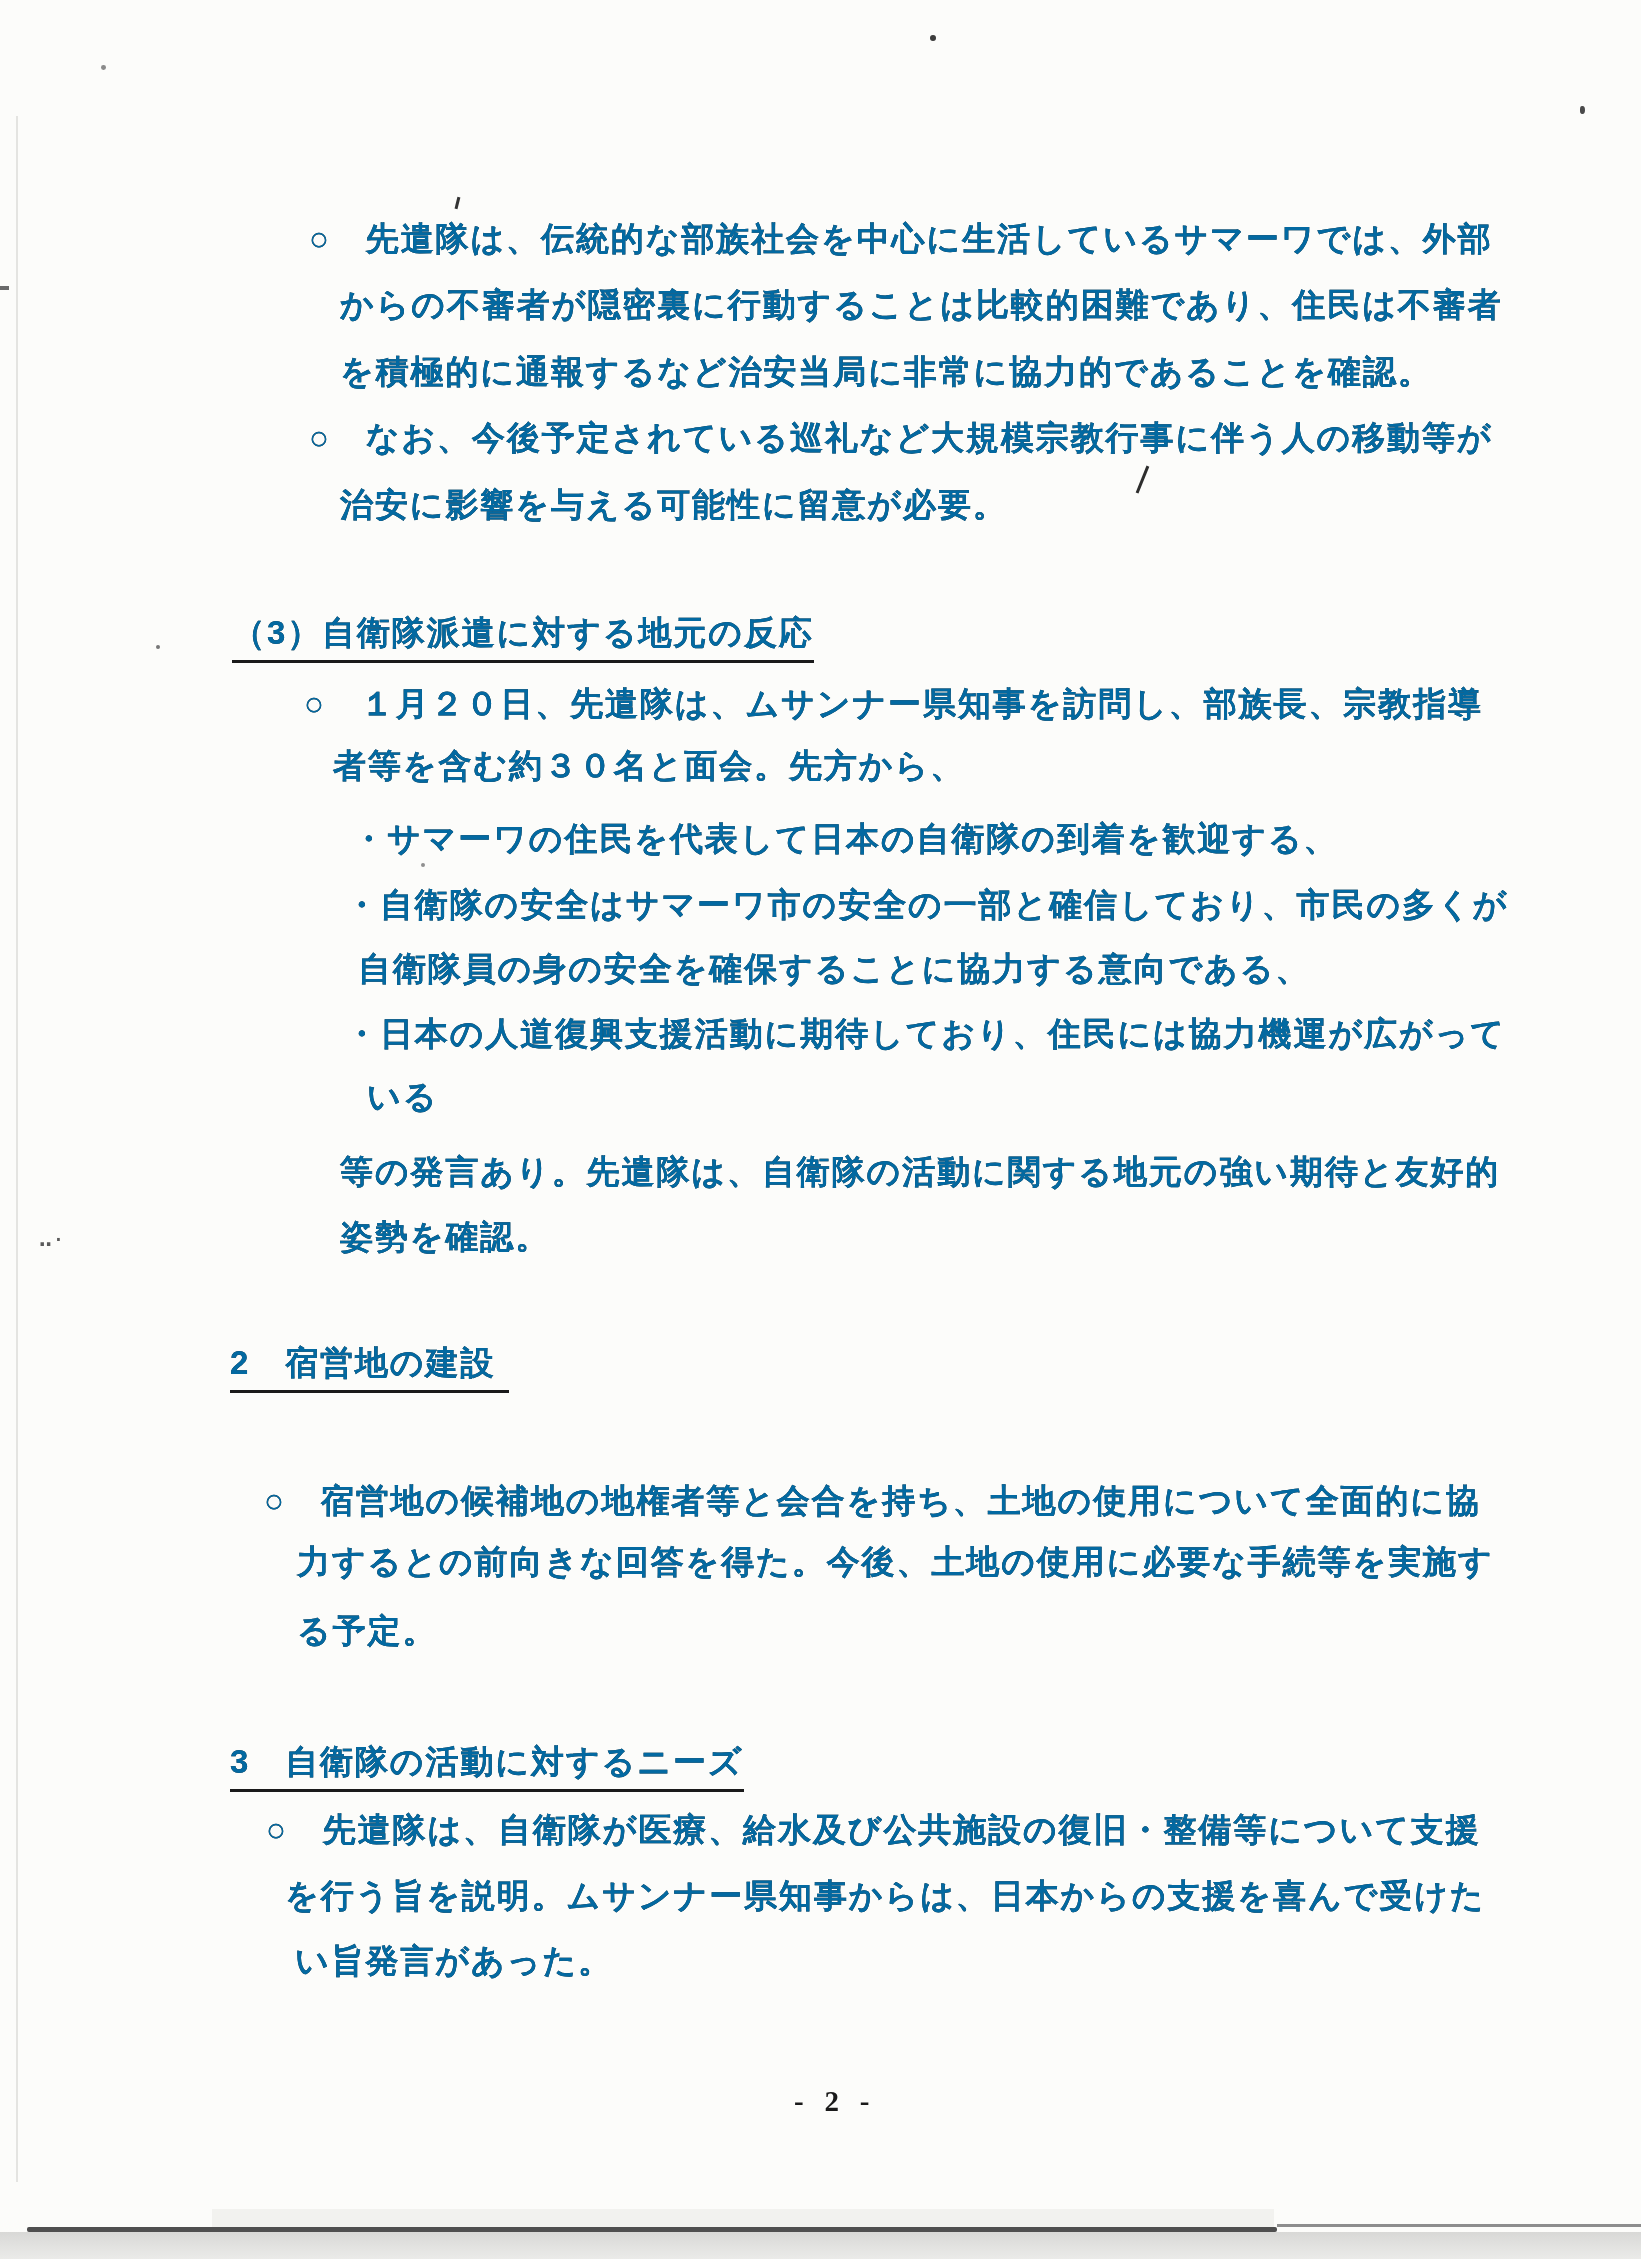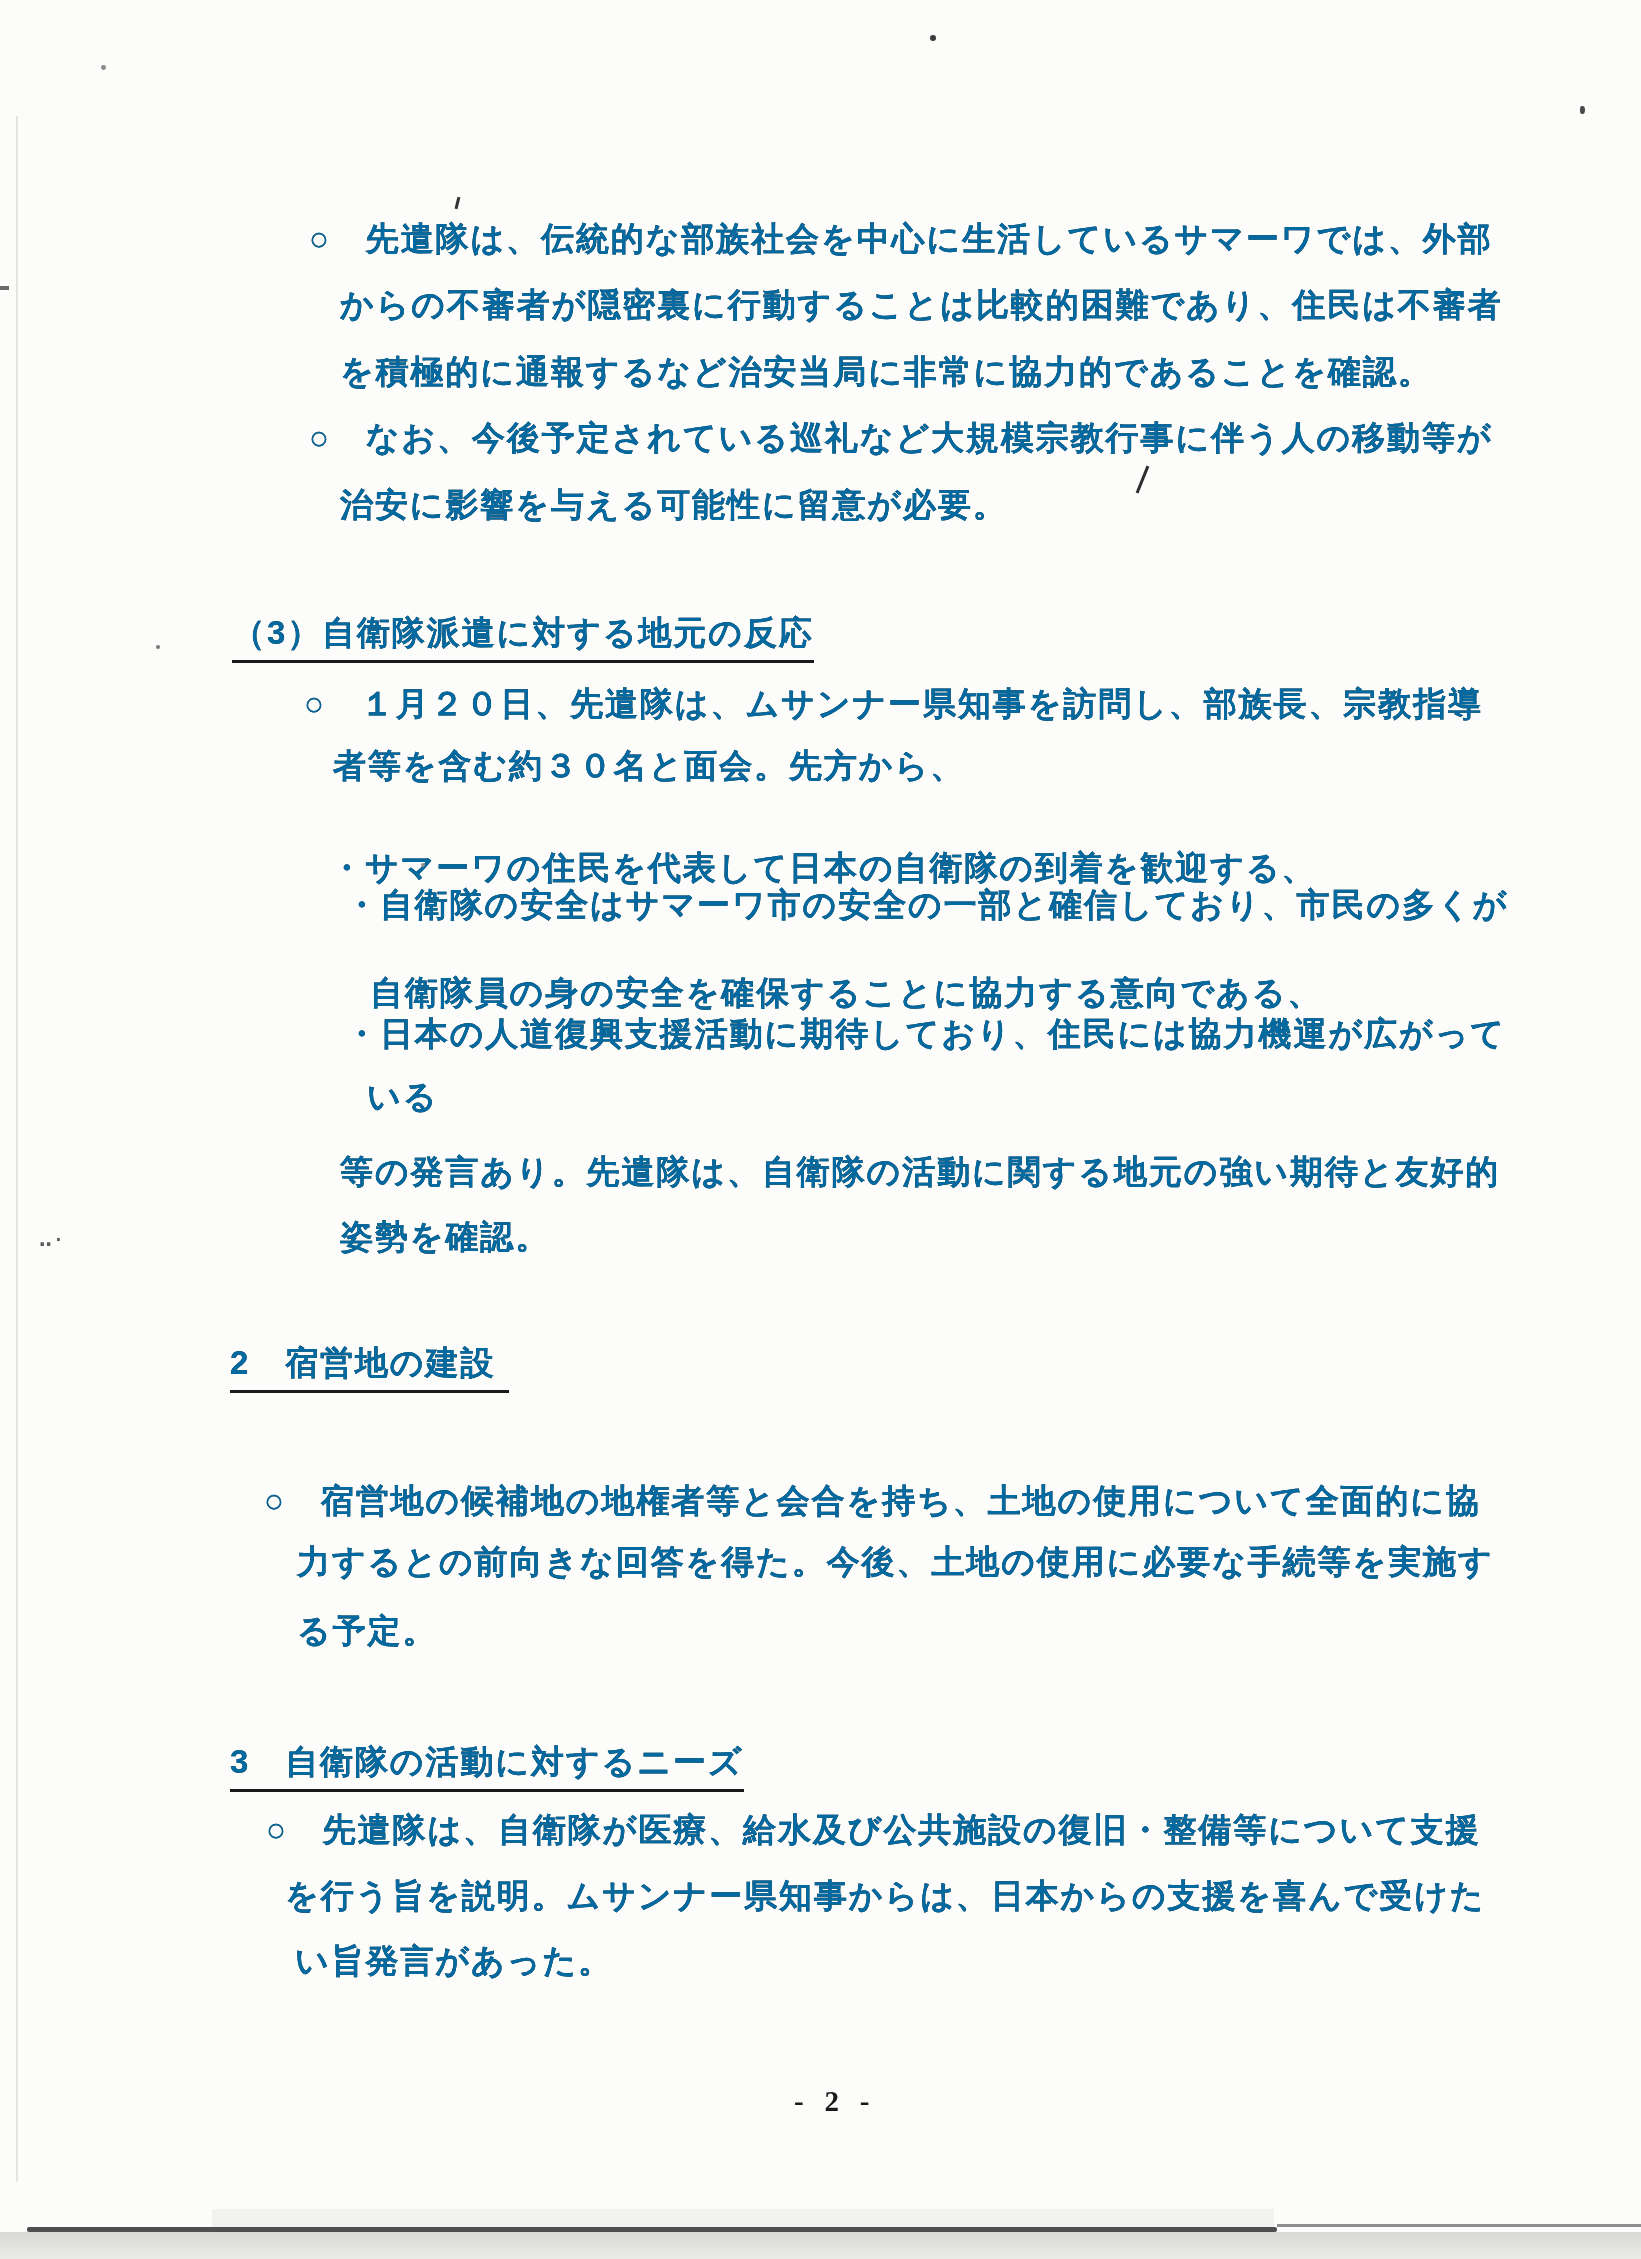--- a/index.html
+++ b/index.html
@@ -101,23 +101,23 @@
 
   <div class="line" style="top:218px; left:309px;">○　先遣隊は、伝統的な部族社会を中心に生活しているサマーワでは、外部</div>
   <div class="line" style="top:284px; left:340px;">からの不審者が隠密裏に行動することは比較的困難であり、住民は不審者</div>
   <div class="line" style="top:417px; left:309px;">○　なお、今後予定されている巡礼など大規模宗教行事に伴う人の移動等が</div>
   <div class="line" style="top:351px; left:340px;">を積極的に通報するなど治安当局に非常に協力的であることを確認。</div>
   <div class="line" style="top:484px; left:340px;">治安に影響を与える可能性に留意が必要。</div>
 
   <div class="line heading" style="top:612px; left:232px;">（3）自衛隊派遣に対する地元の反応</div>
   <div class="line" style="top:683px; left:304px;">○　１月２０日、先遣隊は、ムサンナー県知事を訪問し、部族長、宗教指導</div>
   <div class="line" style="top:745px; left:333px;">者等を含む約３０名と面会。先方から、</div>
-  <div class="line" style="top:818px; left:330px;margin-top:29px;">・サマーワの住民を代表して日本の自衛隊の到着を歓迎する、</div>
+  <div class="line" style="top:818px; left:352px;">・サマーワの住民を代表して日本の自衛隊の到着を歓迎する、</div>
   <div class="line" style="top:884px; left:345px;">・自衛隊の安全はサマーワ市の安全の一部と確信しており、市民の多くが</div>
-  <div class="line" style="top:948px; left:370px;margin-top:24px;">自衛隊員の身の安全を確保することに協力する意向である、</div>
+  <div class="line" style="top:948px; left:358px;">自衛隊員の身の安全を確保することに協力する意向である、</div>
   <div class="line" style="top:1013px; left:345px;">・日本の人道復興支援活動に期待しており、住民には協力機運が広がって</div>
   <div class="line" style="top:1076px; left:367px;">いる</div>
   <div class="line" style="top:1151px; left:340px;">等の発言あり。先遣隊は、自衛隊の活動に関する地元の強い期待と友好的</div>
   <div class="line" style="top:1216px; left:340px;">姿勢を確認。</div>
 
   <div class="line heading" style="top:1342px; left:230px; padding-right:13.5px;">2　宿営地の建設</div>
   <div class="line" style="top:1480px; left:264px;">○　宿営地の候補地の地権者等と会合を持ち、土地の使用について全面的に協</div>
   <div class="line" style="top:1541px; left:297px;">力するとの前向きな回答を得た。今後、土地の使用に必要な手続等を実施す</div>
   <div class="line" style="top:1610px; left:297px;">る予定。</div>
 

